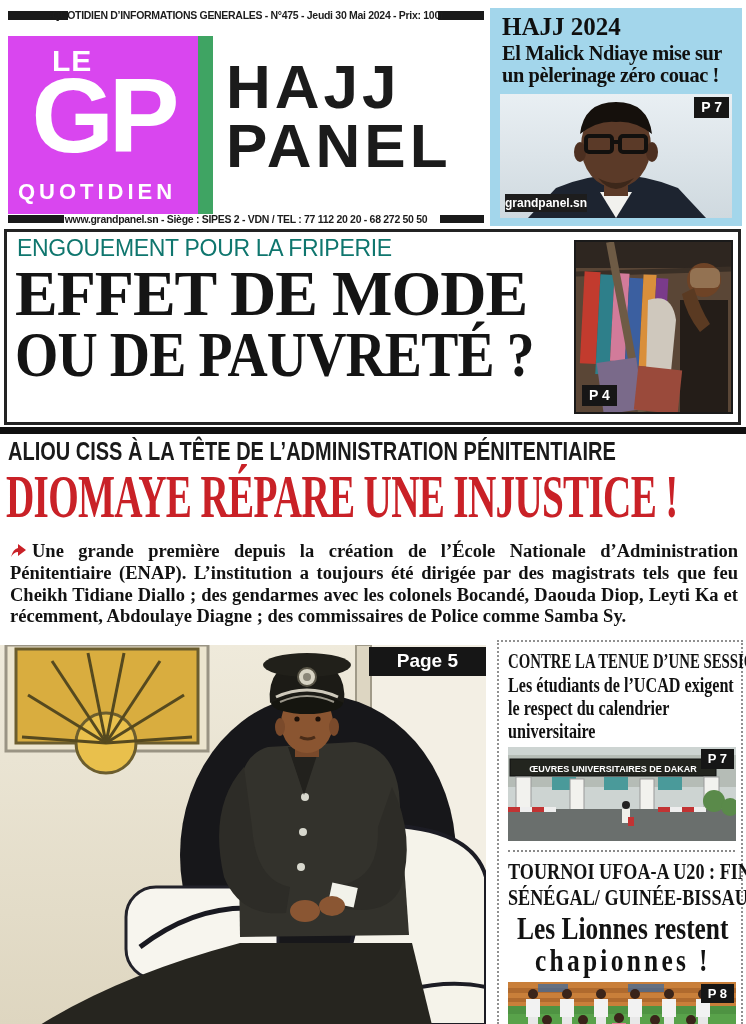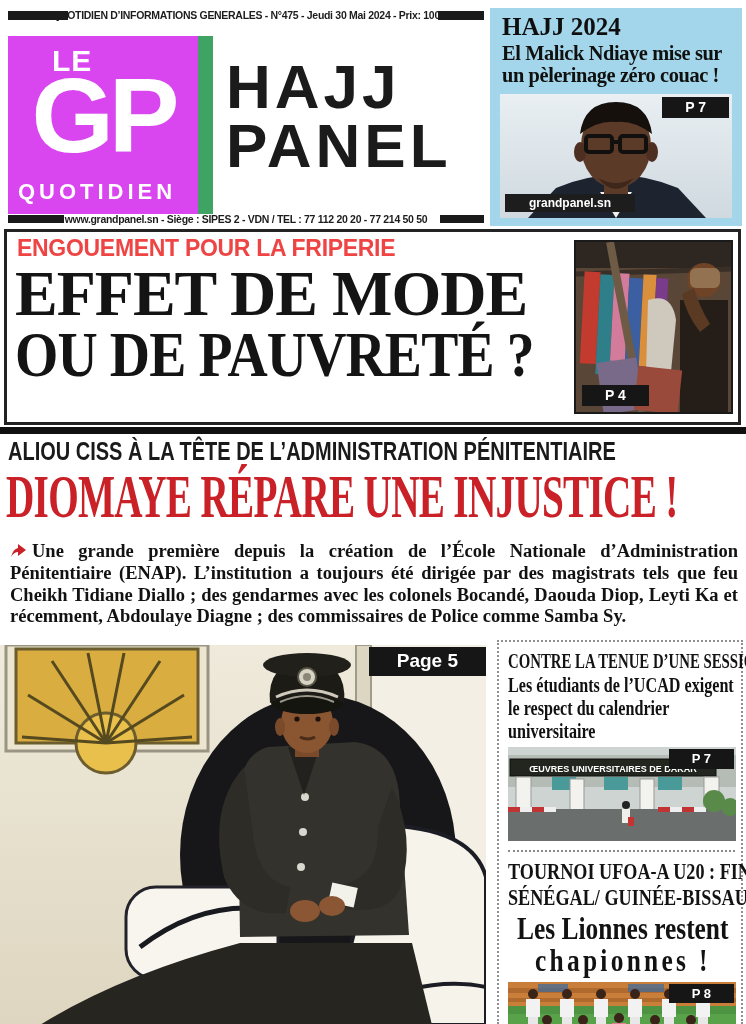--- a/index.html
+++ b/index.html
@@ -27,27 +27,27 @@
   .contact-row{left:0;top:209px;width:492px;height:20px;display:flex;align-items:center;justify-content:center;}
   .contact-text{font-weight:700;font-size:10.5px;letter-spacing:-0.3px;white-space:nowrap;color:#1c1c1c;}
   .dash-cl{left:8px;top:215px;width:56px;height:8px;}
   .dash-cr{left:440px;top:215px;width:44px;height:8px;}
 
   
   .hajj-card{left:490px;top:8px;width:252px;height:218px;background:#a3d6eb;box-sizing:border-box;padding:5px 10px 0 12px;}
   .hajj-kicker{font-weight:900;font-size:25px;letter-spacing:0;color:#0f0f0f;}
   .hajj-headline{font-weight:700;font-size:21px;line-height:1.05;letter-spacing:-0.4px;color:#10100f;margin-top:1px;transform:scaleX(0.97);transform-origin:0 0;width:103%;}
   .hajj-photo-wrap{position:absolute;left:10px;top:86px;width:232px;height:124px;overflow:hidden;background:#dfe7ec;}
-  .badge{position:absolute;background:#161616;color:#fff;font-weight:700;font-size:13px;padding:2px 23px;line-height:1.2;}
+  .badge{position:absolute;background:#161616;color:#fff;font-weight:700;font-size:13px;padding:2px 7px;line-height:1.2;}
   .hajj-badge{top:3px;right:3px;font-size:14px;}
-  .credit-badge{position:absolute;left:5px;bottom:6px;background:#1d1d1d;color:#fff;font-weight:700;font-size:12px;padding:2px 24px;}
+  .credit-badge{position:absolute;left:5px;bottom:6px;background:#1d1d1d;color:#fff;font-weight:700;font-size:12px;padding:2px 0;}
 
   
   .main-box{left:4px;top:229px;width:737px;height:196px;border:3px solid #232323;box-sizing:border-box;background:#fff;}
-  .fr-kicker{position:absolute;left:10px;top:3px;font-weight:700;font-size:23px;letter-spacing:-0.3px;color:#ef4444;}
+  .fr-kicker{position:absolute;left:10px;top:3px;font-weight:400;font-size:23px;letter-spacing:-0.3px;color:#0f766e;}
   .fr-h1{position:absolute;left:8px;top:32px;width:565px;font-weight:900;color:#141414;line-height:0.95;}
   .fr-h1 .l1{display:block;font-size:64px;letter-spacing:-1px;white-space:nowrap;}
   .fr-h1 .l2{display:block;font-size:64px;letter-spacing:-1px;white-space:nowrap;transform:scaleX(0.87);transform-origin:0 0;}
   .fr-photo-wrap{position:absolute;right:5px;top:8px;width:159px;height:174px;border:2px solid #1a1a1a;box-sizing:border-box;overflow:hidden;background:#5a4636;}
   .fr-badge{left:6px;bottom:6px;font-size:14px;}
   .black-rule{left:0;top:427px;width:746px;height:7px;background:#101010;}
 
   
   .lead-kicker{left:8px;top:437px;font-weight:800;font-size:25px;white-space:nowrap;letter-spacing:0;transform:scaleX(0.80);transform-origin:0 50%;color:#1a1a1a;}
   .lead-headline{left:6px;top:466px;font-weight:900;font-size:56px;line-height:1.0;white-space:nowrap;letter-spacing:-1px;color:#c92127;transform:scale(0.70,1.08);transform-origin:0 0;}
@@ -87,21 +87,21 @@
   <span class="logo-quotidien">QUOTIDIEN</span>
 </div>
 <div class="abs green-stripe"></div>
 <div class="abs paper-title">
   <span>HAJJ</span><br>
   <span>PANEL</span>
 </div>
 <div class="abs dash dash-cl"></div>
 <div class="abs dash dash-cr"></div>
 <div class="abs contact-row">
-  <span class="contact-text">www.grandpanel.sn - Siège : SIPES 2 - VDN / TEL : 77 112 20 20 - 77 214 50 50</span>
+  <span class="contact-text">www.grandpanel.sn - Siège : SIPES 2 - VDN / TEL : 77 112 20 20 - 68 272 50 50</span>
 </div>
 
 <div class="abs hajj-card">
   <div class="serif hajj-kicker">HAJJ 2024</div>
   <div class="serif hajj-headline">El Malick Ndiaye mise sur un pèlerinage zéro couac !</div>
   <div class="hajj-photo-wrap">
     <svg width="232" height="124" viewBox="0 0 232 124">
       <defs>
         <linearGradient id="hbg" x1="0" y1="0" x2="0" y2="1">
           <stop offset="0" stop-color="#e9eff3"></stop>

